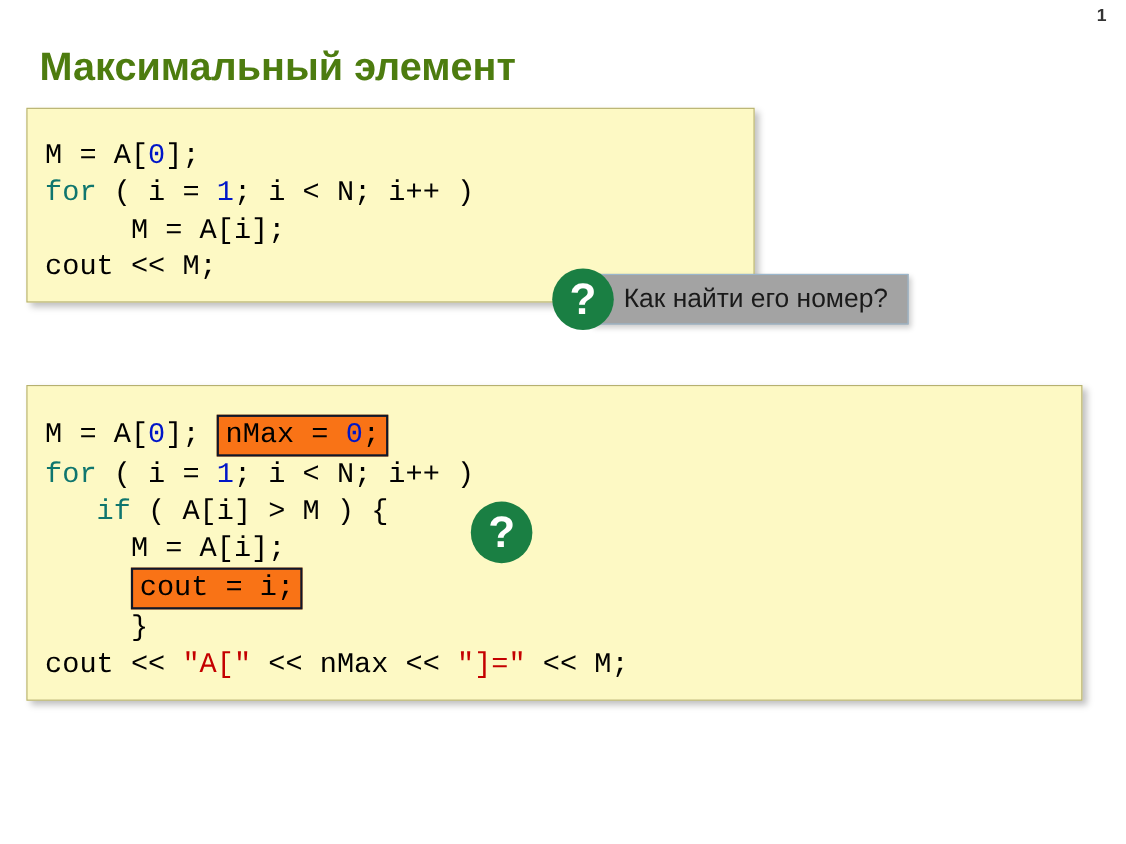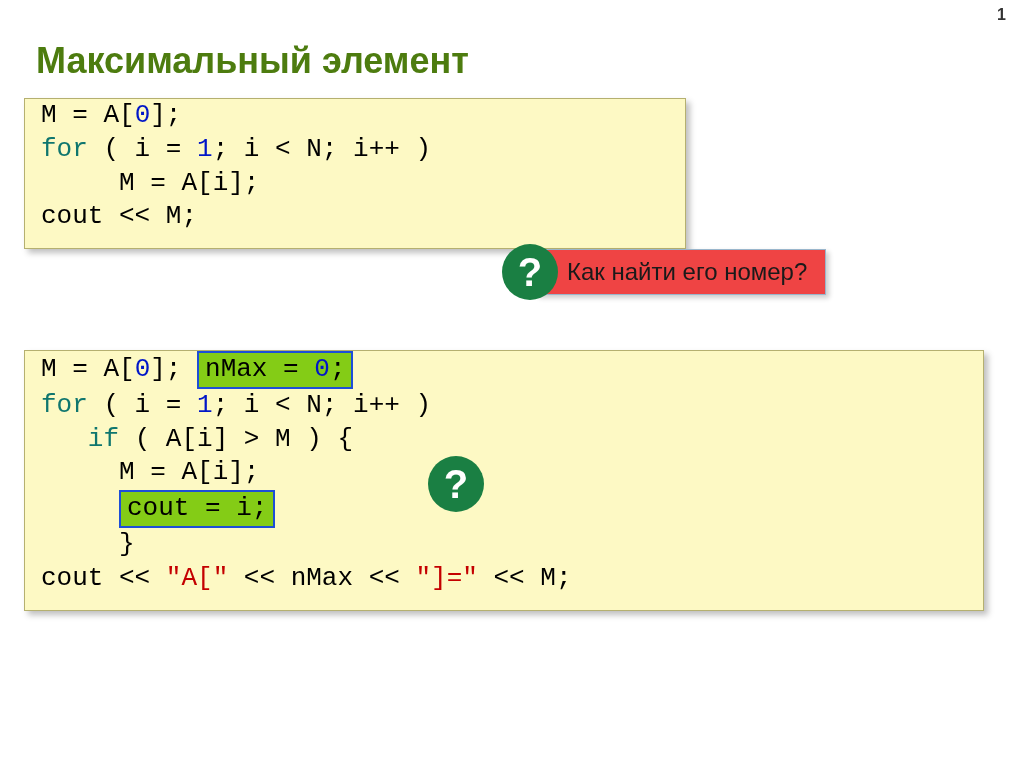--- a/index.html
+++ b/index.html
@@ -35,21 +35,21 @@
 
   
   .codebox {
     position: absolute;
     background: #fdf9c4;
     border: 1px solid #b5b070;
     box-shadow: 4px 4px 6px rgba(0,0,0,0.25);
     font-family: "Courier New", monospace;
     font-size: 26px;
     line-height: 1.3;
-    padding: 0 16px 14px 16px;
+    padding: 26px 16px 14px 16px;
     box-sizing: border-box;
   }
   .codebox1 {
     left: 24px;
     top: 98px;
     width: 662px;
   }
   .codebox2 {
     left: 24px;
     top: 350px;
@@ -77,44 +77,44 @@
     z-index: 2;
     position: relative;
   }
   .q-mark {
     color: #fff;
     font-size: 40px;
     font-weight: bold;
     line-height: 1;
   }
   .q-label {
-    background: #ef4444;
+    background: #a3a3a3;
     border: 1px solid #9ab6cc;
     box-shadow: 3px 3px 5px rgba(0,0,0,0.2);
     font-size: 24px;
     color: #1a1a1a;
     padding: 8px 18px 8px 30px;
     margin-left: -22px;
     z-index: 1;
   }
   .question1 {
     left: 502px;
     top: 244px;
   }
   .question2 {
     left: 428px;
     top: 456px;
   }
 
   
   .redbox {
-    border: 2px solid #1d4ed8;
+    border: 2px solid #0f172a;
     padding: 0 6px;
     display: inline-block;
-    background: #84cc16;
+    background: #f97316;
   }
 </style>
 </head>
 <body>
 
 <div class="page">
 
   <div class="page-number">1</div>
 
   <div class="title">Максимальный элемент</div>

